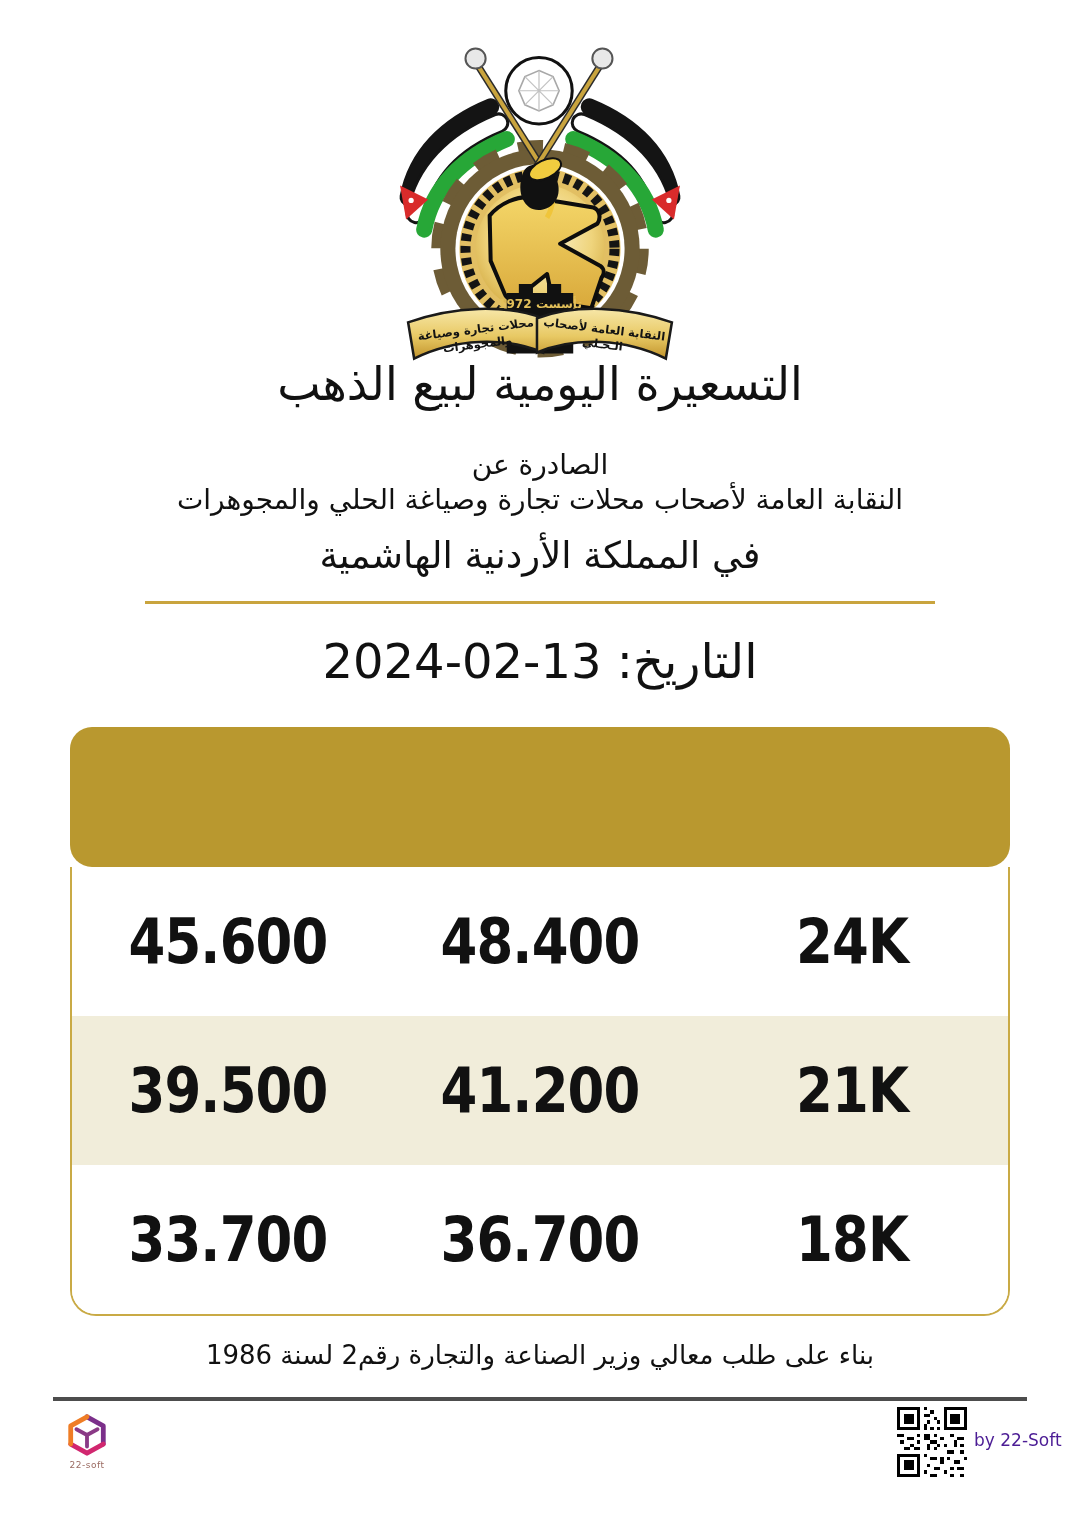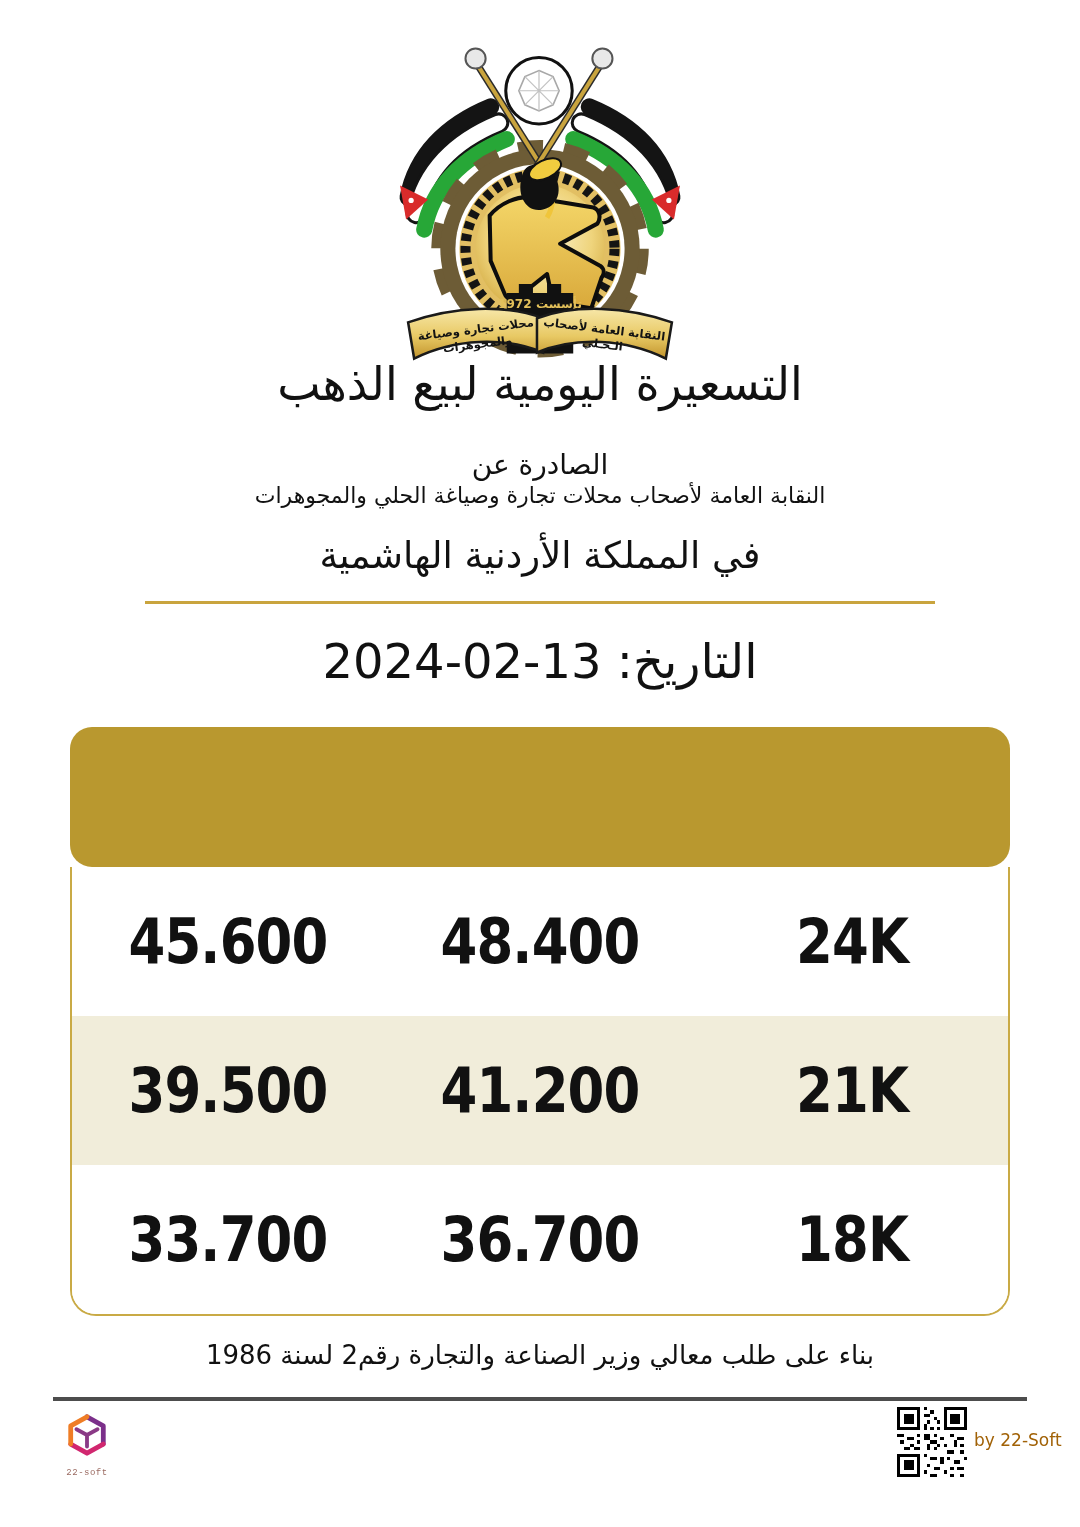--- a/index.html
+++ b/index.html
@@ -5,21 +5,21 @@
   html,body{margin:0;padding:0;background:#fff;}
   body{width:1080px;height:1527px;position:relative;overflow:hidden;
        font-family:"DejaVu Sans","Liberation Sans",sans-serif;color:#111;}
   .abs{position:absolute;}
   .ctr{width:100%;text-align:center;direction:rtl;}
 
   .emblem{left:50%;top:44px;transform:translateX(-50%);width:292px;height:318px;}
 
   .main-title{top:358px;font-size:46px;font-weight:normal;line-height:1.15;}
   .issued-by{top:448px;font-size:28px;}
-  .org-line{top:483px;font-size:22px;}
+  .org-line{top:483px;font-size:28px;}
   .location-line{top:534px;font-size:37px;}
   .gold-rule{top:601px;left:145px;width:790px;height:3px;background:#c9a43e;}
   .date-line{top:633px;font-size:48px;}
 
   .price-table{left:70px;top:727px;width:940px;}
   .thead{background:#b9982f;border-radius:22px;height:140px;display:grid;
          grid-template-columns:1fr 1fr 1fr;align-items:center;direction:rtl;
          color:#fff;font-size:47px;font-weight:bold;position:relative;z-index:2;}
   .thead span{text-align:center;}
   .tbody{border:2px solid #c9aa45;border-top:none;border-radius:0 0 26px 26px;overflow:hidden;}
@@ -27,24 +27,24 @@
         align-items:center;direction:rtl;background:#fff;}
   .trow.alt{background:#f1edda;}
   .cell{text-align:center;font-size:63px;font-weight:bold;letter-spacing:-1px;
         transform:scaleX(.84);}
 
   .footnote{top:1340px;font-size:26px;}
   .divider{top:1397px;left:53px;width:974px;height:4px;background:#4d4d4d;}
 
   .soft-logo{left:55px;top:1412px;width:64px;text-align:center;}
   .soft-logo svg{width:46px;height:46px;display:block;margin:0 auto;}
-  .soft-brand{font-size:9px;color:#9b6b62;letter-spacing:.5px;margin-top:10px;font-family:Liberation Mono, monospace;}
+  .soft-brand{font-size:9px;color:#9b6b62;letter-spacing:.5px;margin-top:2px;}
 
   .qr{left:897px;top:1407px;width:70px;height:70px;}
-  .byline{left:974px;top:1430px;font-size:17px;color:#a16207;}
+  .byline{left:974px;top:1430px;font-size:17px;color:#4c1d95;}
 </style>
 </head>
 <body>
 
 <svg class="abs emblem" viewBox="0 0 290 315" aria-hidden="true">
   <defs>
     <radialGradient id="disc" cx="50%" cy="42%" r="65%">
       <stop offset="0%" stop-color="#fdf6d8"></stop>
         <stop offset="62%" stop-color="#efd47c"></stop>
         <stop offset="100%" stop-color="#cfa53a"></stop>

